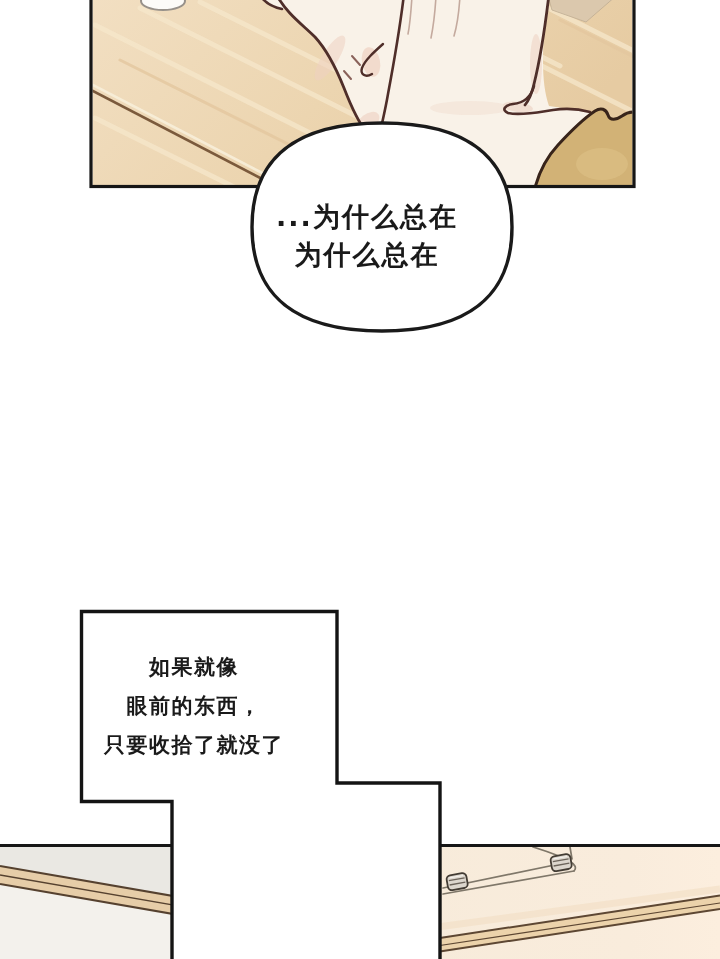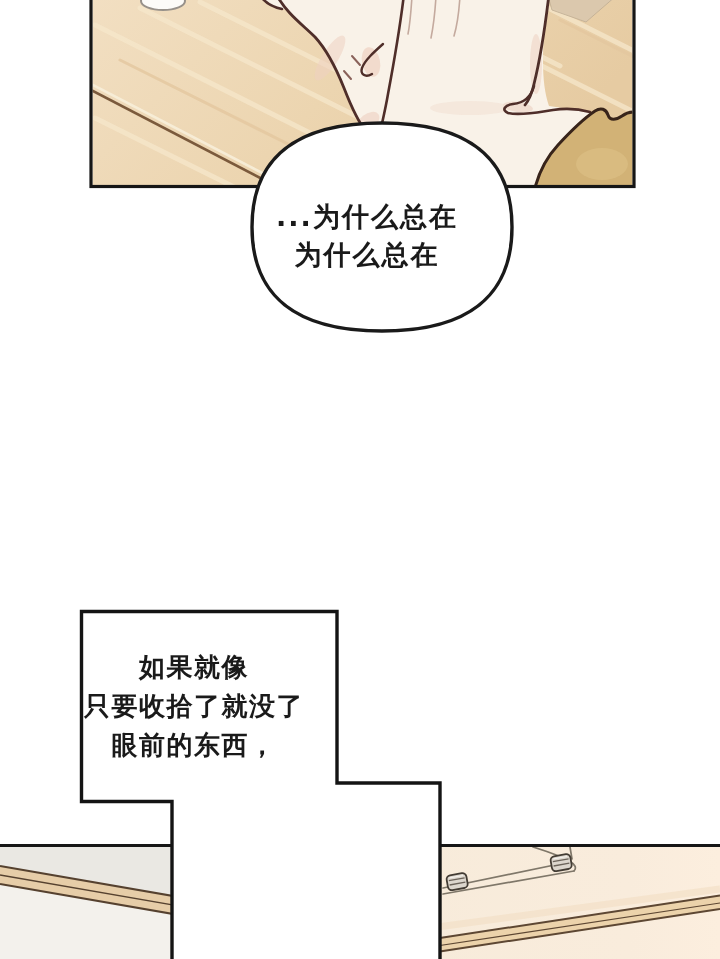--- a/index.html
+++ b/index.html
@@ -7,21 +7,21 @@
     position:relative;width:720px;height:959px;overflow:hidden;background:#ffffff;
     font-family:"DejaVu Sans","Liberation Sans",sans-serif;
   }
   #art{position:absolute;left:0;top:0;}
   .txt{
     position:absolute;text-align:center;color:#1a1a1a;font-weight:bold;
     white-space:nowrap;pointer-events:none;
   }
   .txt div{display:block;}
   #bubble-text{left:237px;top:198px;width:260px;font-size:27px;line-height:38px;letter-spacing:2px;}
-  #cap1-text{left:81px;top:648px;width:226px;font-size:26px;line-height:39px;letter-spacing:1.5px;}
+  #cap1-text{left:81px;top:648px;width:226px;font-size:21px;line-height:39px;letter-spacing:1.5px;}
   #cap2-text{left:170px;top:845px;width:264px;font-size:29px;line-height:38px;letter-spacing:1px;}
 </style>
 </head>
 <body>
 
 <div id="stage">
 
 <svg id="art" width="720" height="959" viewBox="0 0 720 959">
   <defs>
     <linearGradient id="woodGrad" x1="0" y1="0" x2="1" y2="0.35">
@@ -148,18 +148,18 @@
   <path d="M 81.5,611.5 L 337,611.5 L 337,783 L 440,783 L 440,970 L 172,970 L 172,801.5 L 81.5,801.5 Z" fill="#ffffff" stroke="#141414" stroke-width="3.4"></path>
 </svg>
 
 <div class="txt" id="bubble-text">
   <div>...为什么总在</div>
   <div>为什么总在</div>
 </div>
 
 <div class="txt" id="cap1-text">
   <div>如果就像</div>
+  <div>眼前的东西，</div>
   <div>只要收拾了就没了</div>
-  <div>眼前的东西，</div>
 </div>
 
 
 </div>
 
 </body></html>

